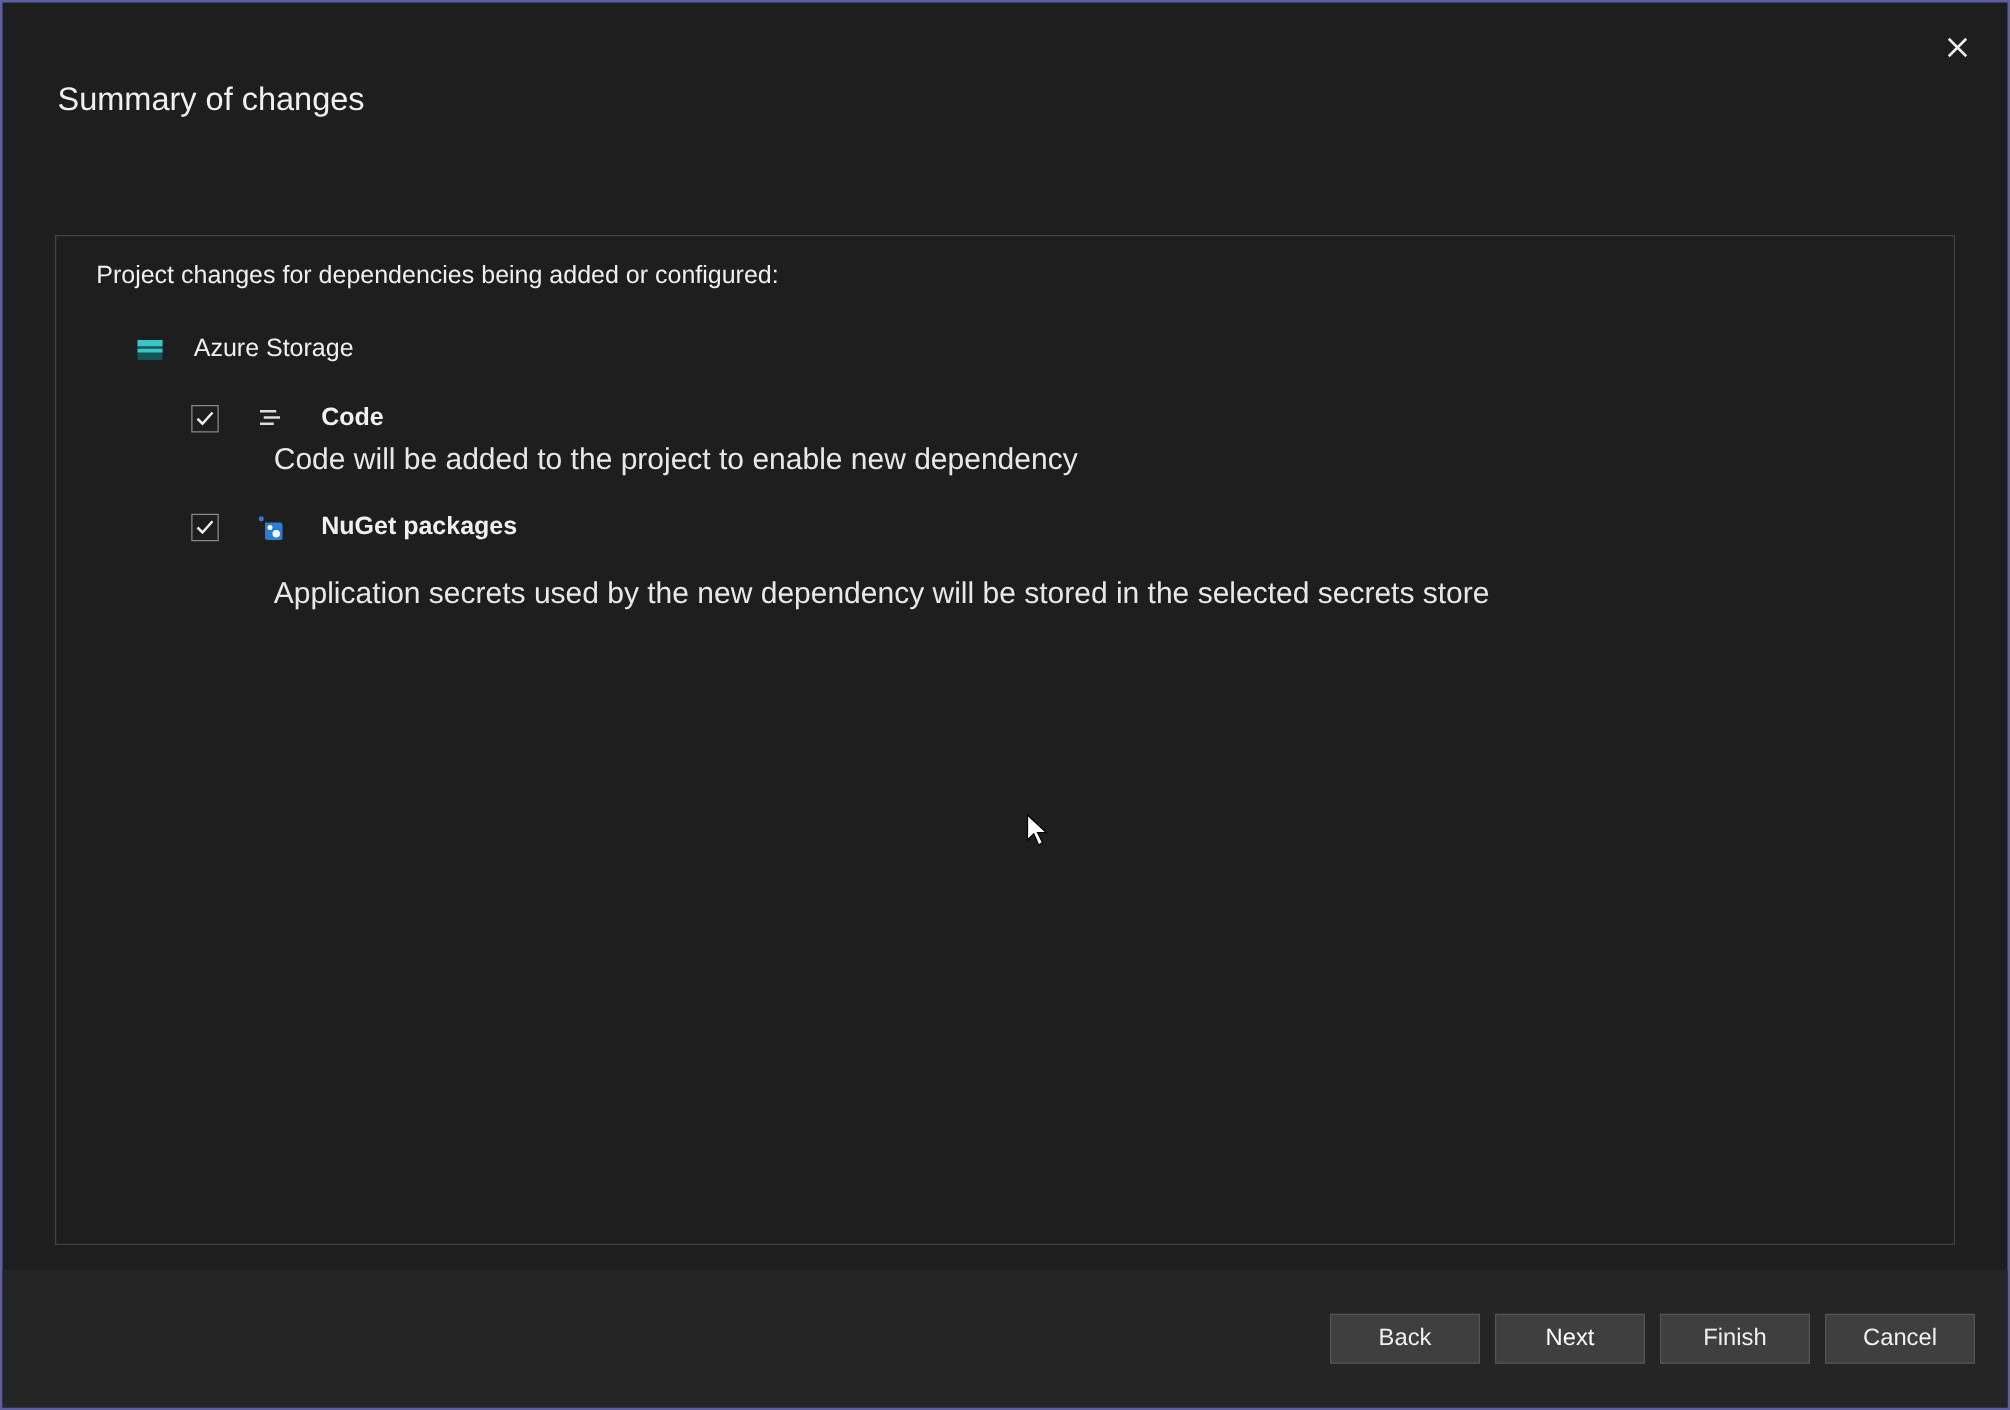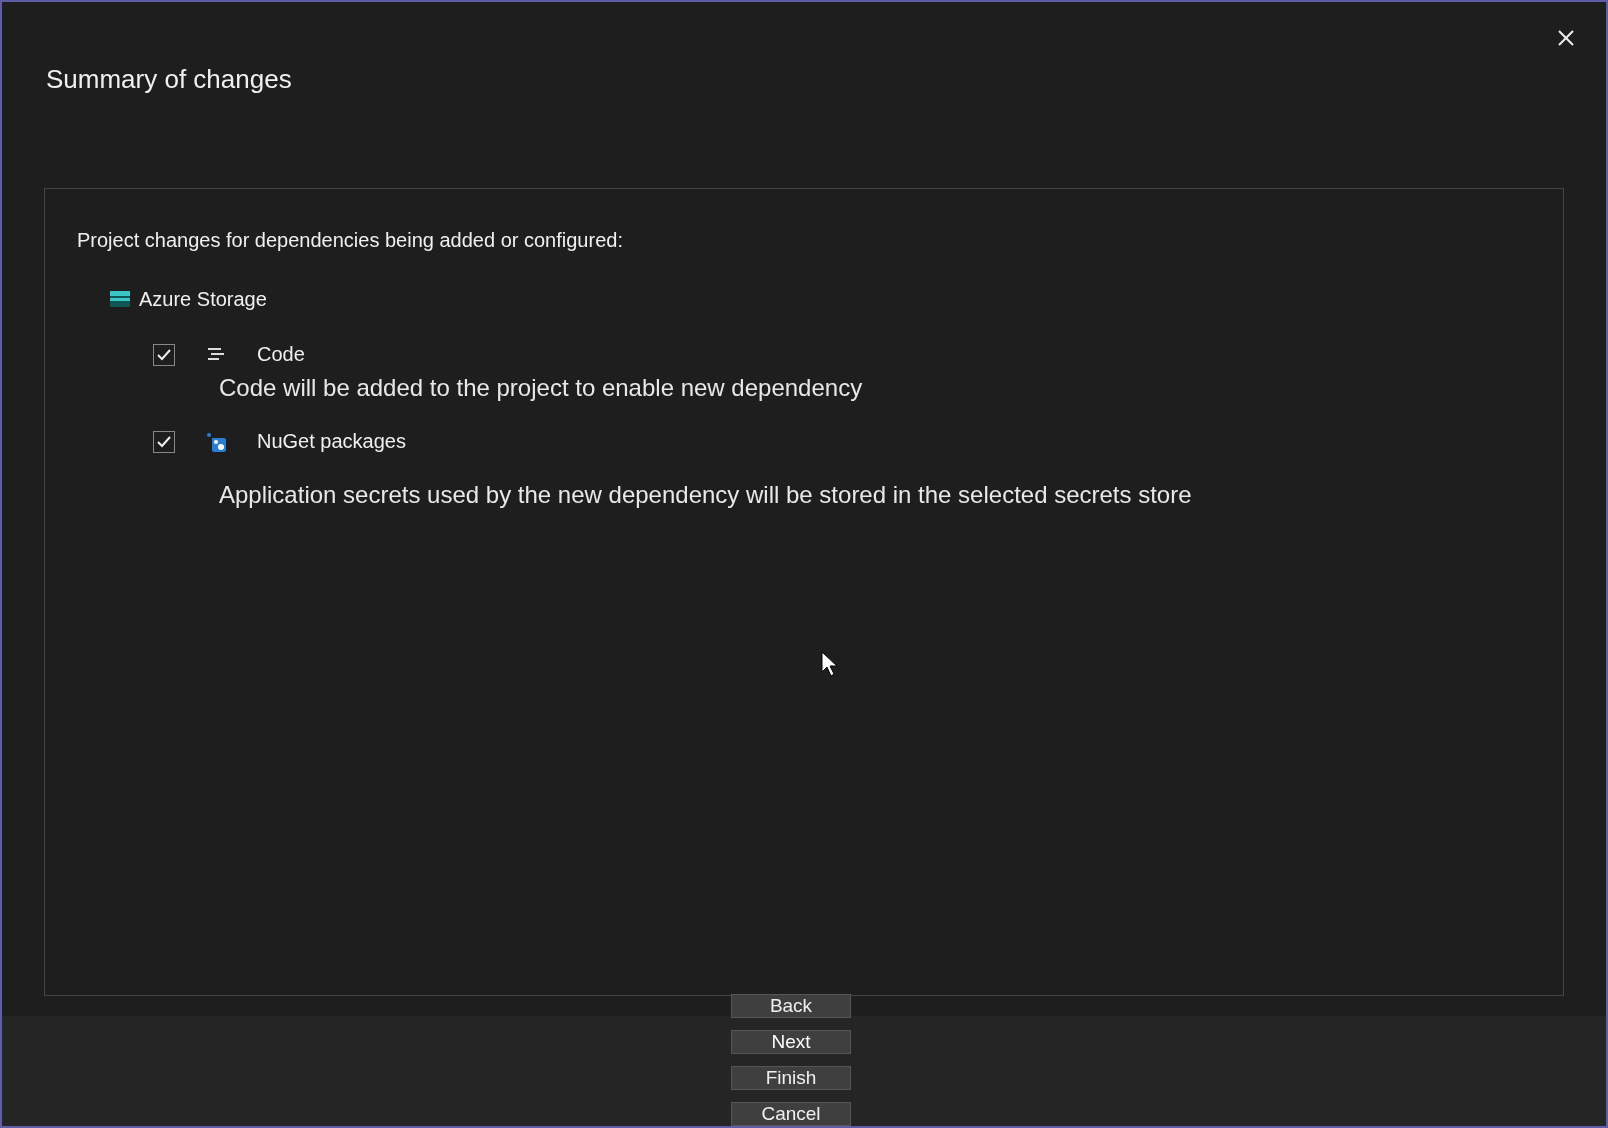--- a/index.html
+++ b/index.html
@@ -40,31 +40,31 @@
       font-weight: 300;
       color: #f0f0f0;
     }
     .main-panel {
       position: absolute;
       top: 186px;
       left: 42px;
       right: 42px;
       bottom: 130px;
       border: 1px solid #434343;
-      padding: 40px 32px;
+      padding: 20px 32px;
     }
     .intro-text {
       font-size: 20px;
       color: #f0f0f0;
       margin-bottom: 36px;
     }
     .service-row {
       display: flex;
-      align-items: flex-start;
-      gap: 8px;
+      align-items: flex-end;
+      gap: 24px;
       margin-left: 32px;
       margin-bottom: 32px;
     }
     .service-icon {
       width: 22px;
       height: 22px;
       display: flex;
       align-items: center;
       justify-content: center;
     }
@@ -73,20 +73,21 @@
     }
     .change-item {
       margin-left: 76px;
       margin-bottom: 28px;
     }
     .change-header {
       display: flex;
       align-items: center;
       gap: 30px;
       margin-bottom: 8px;
+      font-weight: bold;
     }
     .checkbox {
       width: 22px;
       height: 22px;
       border: 1px solid #888;
       background: #1e1e1e;
       display: flex;
       align-items: center;
       justify-content: center;
       cursor: pointer;
@@ -117,21 +118,20 @@
       bottom: 0;
       left: 0;
       right: 0;
       height: 110px;
       background: #252525;
       display: flex;
       align-items: center;
       justify-content: flex-end;
       padding-right: 26px;
       gap: 12px;
-      flex-direction: column;
     }
     .btn {
       width: 120px;
       height: 40px;
       background: #3f3f3f;
       border: 1px solid #555;
       color: #f0f0f0;
       font-size: 19px;
       cursor: pointer;
       display: flex;

